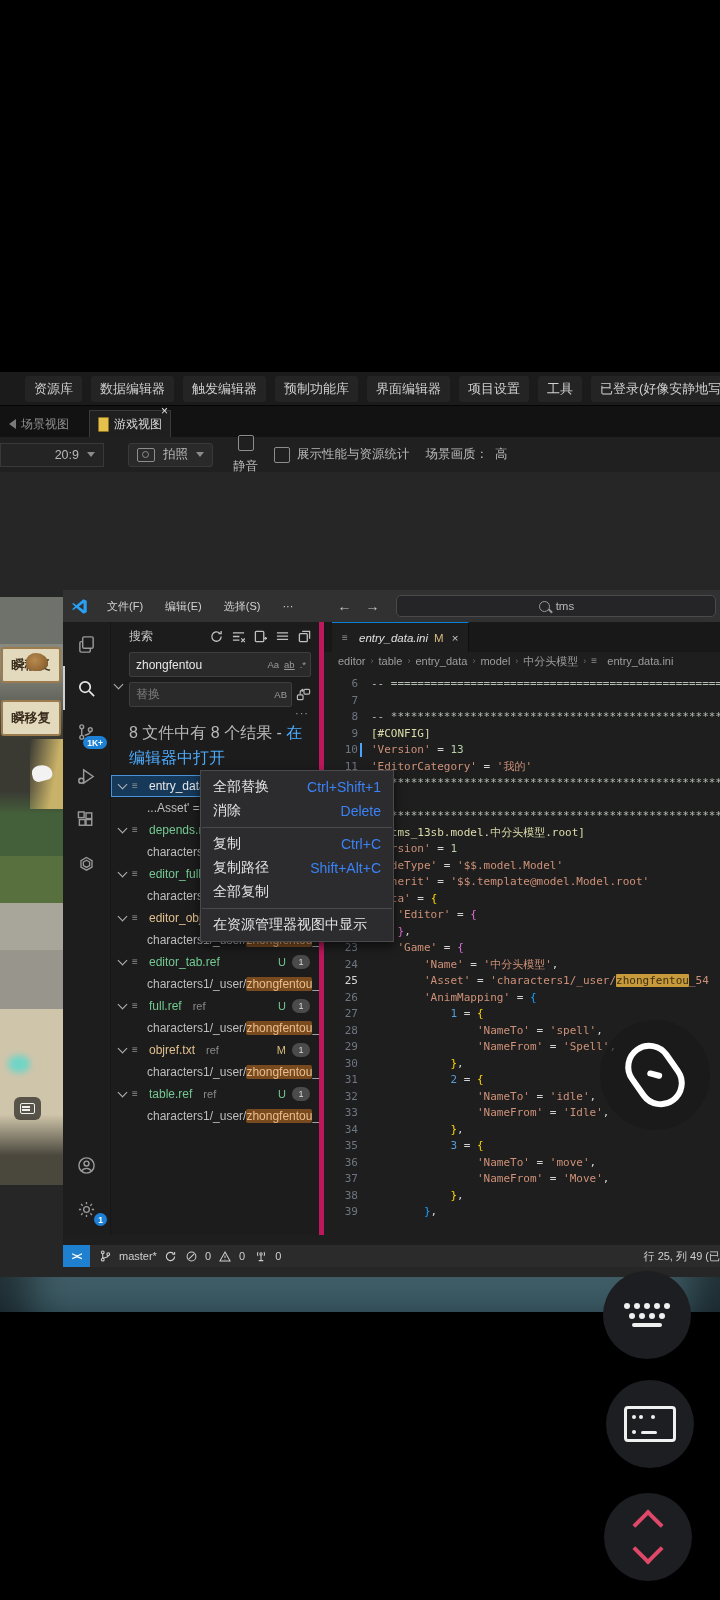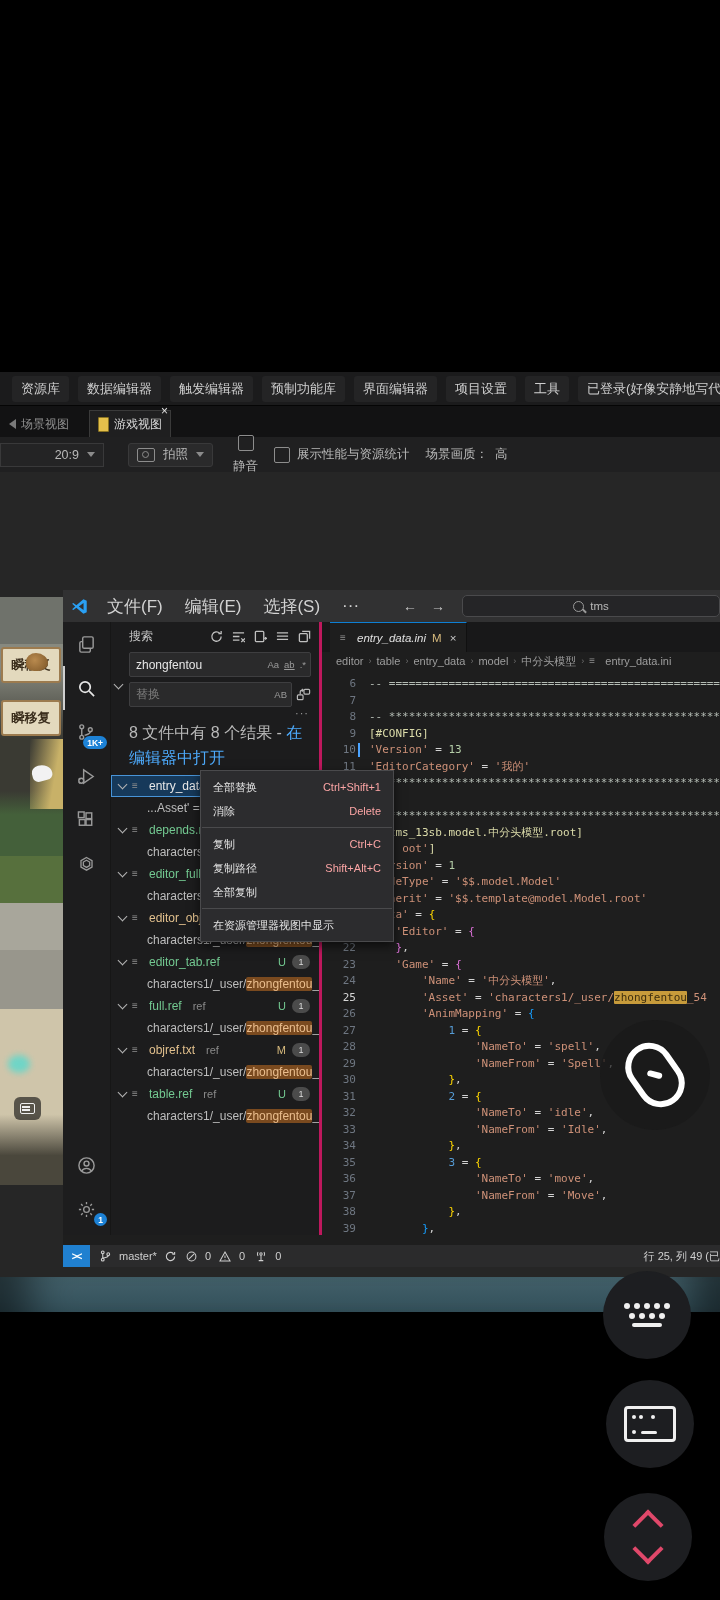--- a/index.html
+++ b/index.html
@@ -2,21 +2,21 @@
 <html><head>
 <meta charset="utf-8">
 <style>
   html,body{margin:0;padding:0;background:#000;}
   .screen{position:relative;width:720px;height:1600px;background:#000;overflow:hidden;
           font-family:"Liberation Sans",sans-serif;-webkit-font-smoothing:antialiased;}
   .abs{position:absolute;}
 
   
   .topbar{left:0;top:372px;width:720px;height:34px;background:#1b1b1c;border-bottom:1px solid #050505;
-          display:flex;align-items:center;gap:9px;padding-left:12px;box-sizing:border-box;}
+          display:flex;align-items:center;gap:9px;padding-left:25px;box-sizing:border-box;}
   .topbar .mi{color:#cfcfcf;font-size:13px;background:#242425;padding:4px 9px;border-radius:3px;white-space:nowrap;}
 
   
   .viewtabs{left:0;top:406px;width:720px;height:31px;background:#121213;display:flex;align-items:flex-end;}
   .vtab{height:26px;display:flex;align-items:center;gap:5px;padding:0 8px;font-size:12px;color:#8f8f8f;position:relative;}
   .vtab.active{background:#1f1f20;color:#d8d8d8;border:1px solid #3a3a3a;border-bottom:none;margin-left:12px;}
   .vtab .doc{width:9px;height:13px;background:#e5c04b;border:1px solid #8a7322;border-radius:1px;}
   .vtab .scn{width:0;height:0;border:5px solid transparent;border-right:7px solid #7a7a7a;margin-left:-4px;}
   .vtab .close{position:absolute;right:2px;top:-7px;color:#e0e0e0;font-size:12px;}
 
@@ -42,37 +42,37 @@
   .gem{position:absolute;left:8px;top:458px;width:22px;height:18px;background:#5fd8cc;border-radius:50%;filter:blur(3px);opacity:.85;}
   .chatic{position:absolute;left:14px;top:500px;width:27px;height:23px;background:rgba(15,15,15,.62);border-radius:6px;
           display:flex;align-items:center;justify-content:center;}
   .chatic .bubble{width:13px;height:9px;border:1.6px solid #efefef;border-radius:2px;position:relative;}
   .chatic .bubble:after{content:"";position:absolute;left:1px;top:2px;width:8px;height:1.5px;background:#efefef;box-shadow:0 3px 0 #efefef;}
 
   
   .vscode{left:63px;top:590px;width:657px;height:677px;background:#1e1e1e;z-index:10;}
   .titlebar{position:absolute;left:0;top:0;width:100%;height:32px;background:#313132;display:flex;align-items:center;gap:4px;}
   .titlebar .logo{margin:0 6px 0 8px;display:flex;}
-  .titlebar .tmi{color:#d2d2d2;font-size:17px;padding:3px 9px;white-space:nowrap;}
+  .titlebar .tmi{color:#d2d2d2;font-size:11px;padding:3px 9px;white-space:nowrap;}
   .navarr{color:#c8c8c8;font-size:14px;padding:0 5px;}
   .cmdbox{margin-left:8px;width:318px;height:20px;background:#252527;border:1px solid #4a4a4c;border-radius:5px;
           display:flex;align-items:center;justify-content:center;gap:6px;color:#b8b8b8;font-size:11.5px;}
   .sico{width:9px;height:9px;border:1.5px solid #9a9a9a;border-radius:50%;position:relative;}
   .sico:after{content:"";position:absolute;left:8px;top:8px;width:5px;height:1.5px;background:#9a9a9a;transform:rotate(45deg);}
 
   .winbody{position:absolute;left:0;top:32px;width:100%;height:613px;display:flex;}
   
   .activity{width:47px;background:#1d1d1e;border-right:1px solid #161616;position:relative;}
   .aicon{width:47px;height:44px;display:flex;align-items:center;justify-content:center;color:#9a9a9a;position:relative;}
   .aicon.active{color:#e7e7e7;box-shadow:inset 2px 0 0 #d0d0d0;}
   .abadge{position:absolute;right:3px;bottom:5px;background:#1d82d6;color:#fff;border-radius:9px;font-size:8.5px;
           padding:1.5px 4px;font-weight:bold;}
   .abot{position:absolute;bottom:4px;left:0;width:47px;}
   
-  .sidebar{width:208px;background:#1c1c1d;border-right:3px solid #be185d;position:relative;color:#cccccc;}
+  .sidebar{width:208px;background:#1c1c1d;border-right:5px solid #be185d;position:relative;color:#cccccc;}
   .sbhead{display:flex;align-items:center;height:28px;padding:0 8px 0 18px;font-size:12px;color:#c4c4c4;}
   .sbhead .hicons{margin-left:auto;display:flex;gap:9px;align-items:center;}
   .inputrow{margin:2px 8px 0 18px;display:flex;align-items:center;gap:4px;}
   .inp{flex:1;height:23px;background:#2a2a2b;border:1px solid #3e3e40;border-radius:2px;display:flex;align-items:center;
        padding:0 4px 0 6px;font-size:12px;color:#e6e6e6;}
   .inp .ph{color:#7c7c7c;}
   .inp .micons{margin-left:auto;display:flex;gap:5px;color:#9b9b9b;font-size:9.5px;}
   .rtoggle{position:absolute;left:4px;top:62px;}
   .dots3{text-align:right;color:#9b9b9b;font-size:11px;margin:0 10px 0 0;letter-spacing:1px;}
   .summary{margin:2px 14px 2px 18px;font-size:16px;color:#b9b9b9;line-height:1.55;}
@@ -119,23 +119,23 @@
   
   .statusbar{position:absolute;left:0;bottom:0;width:100%;height:22px;background:#2b2b2c;display:flex;align-items:center;
              color:#cfcfcf;font-size:11px;}
   .remote{width:27px;height:22px;background:#2080d0;color:#fff;display:flex;align-items:center;justify-content:center;
           font-size:10px;font-weight:bold;letter-spacing:-1px;}
   .sbit{display:flex;align-items:center;gap:8px;margin-left:10px;white-space:nowrap;}
   .sbright{margin-left:auto;padding-right:0;white-space:nowrap;}
 
   
   .ctxmenu{position:absolute;left:137px;top:180px;width:192px;background:#2c2c2e;border:1px solid #4a4a4c;
-           box-shadow:0 4px 10px rgba(0,0,0,.6);z-index:60;padding:4px 0;font-size:11px;}
+           box-shadow:0 4px 10px rgba(0,0,0,.6);z-index:60;padding:4px 0;font-size:14px;}
   .cmi{height:24px;display:flex;align-items:center;padding:0 12px;color:#e4e4e4;}
-  .cmi .sc{margin-left:auto;color:#fca5a5;}
+  .cmi .sc{margin-left:auto;color:#3b82f6;}
   .cmsep{height:1px;background:#4a4a4c;margin:4px 1px;}
 
   
   .band{left:0;top:1277px;width:720px;height:35px;background:linear-gradient(180deg,#44626c,#35525c);
         box-shadow:inset 60px 0 40px -30px rgba(0,0,0,.5),inset -60px 0 40px -30px rgba(0,0,0,.5);z-index:5;}
   .fab{border-radius:50%;background:#1d1e21;display:flex;align-items:center;justify-content:center;z-index:40;}
   .fab.mouse{left:600px;top:1020px;width:110px;height:110px;background:rgba(25,25,25,.72);z-index:70;}
   .kb1{left:603px;top:1271px;width:88px;height:88px;}
   .kb2{left:606px;top:1380px;width:88px;height:88px;}
   .kb3{left:604px;top:1493px;width:88px;height:88px;}
@@ -543,25 +543,20 @@
               <span class="ln">14</span>
               <span class="fold"></span>
               <span class="ct"><span class="tok-cmt">-- ******************************************************************************</span></span>
             </div>
             <div class="cl">
               <span class="ln">15</span>
               <span class="fold"></span>
               <span class="ct"><span class="tok-sec">[$$tms_13sb.model.中分头模型.root]</span></span>
             </div>
             <div class="cl">
-              <span class="ln">16</span>
-              <span class="fold"></span>
-              <span class="ct"><span class="tok-op">     </span><span class="tok-str">oot'</span><span class="tok-sec">]</span></span>
-            </div>
-            <div class="cl">
               <span class="ln">17</span>
               <span class="fold"></span>
               <span class="ct"><span class="tok-str">'Version'</span><span class="tok-op"> = </span><span class="tok-num">1</span></span>
             </div>
             <div class="cl">
               <span class="ln">18</span>
               <span class="fold"></span>
               <span class="ct"><span class="tok-str">'NodeType'</span><span class="tok-op"> = </span><span class="tok-str">'$$.model.Model'</span></span>
             </div>
             <div class="cl">

